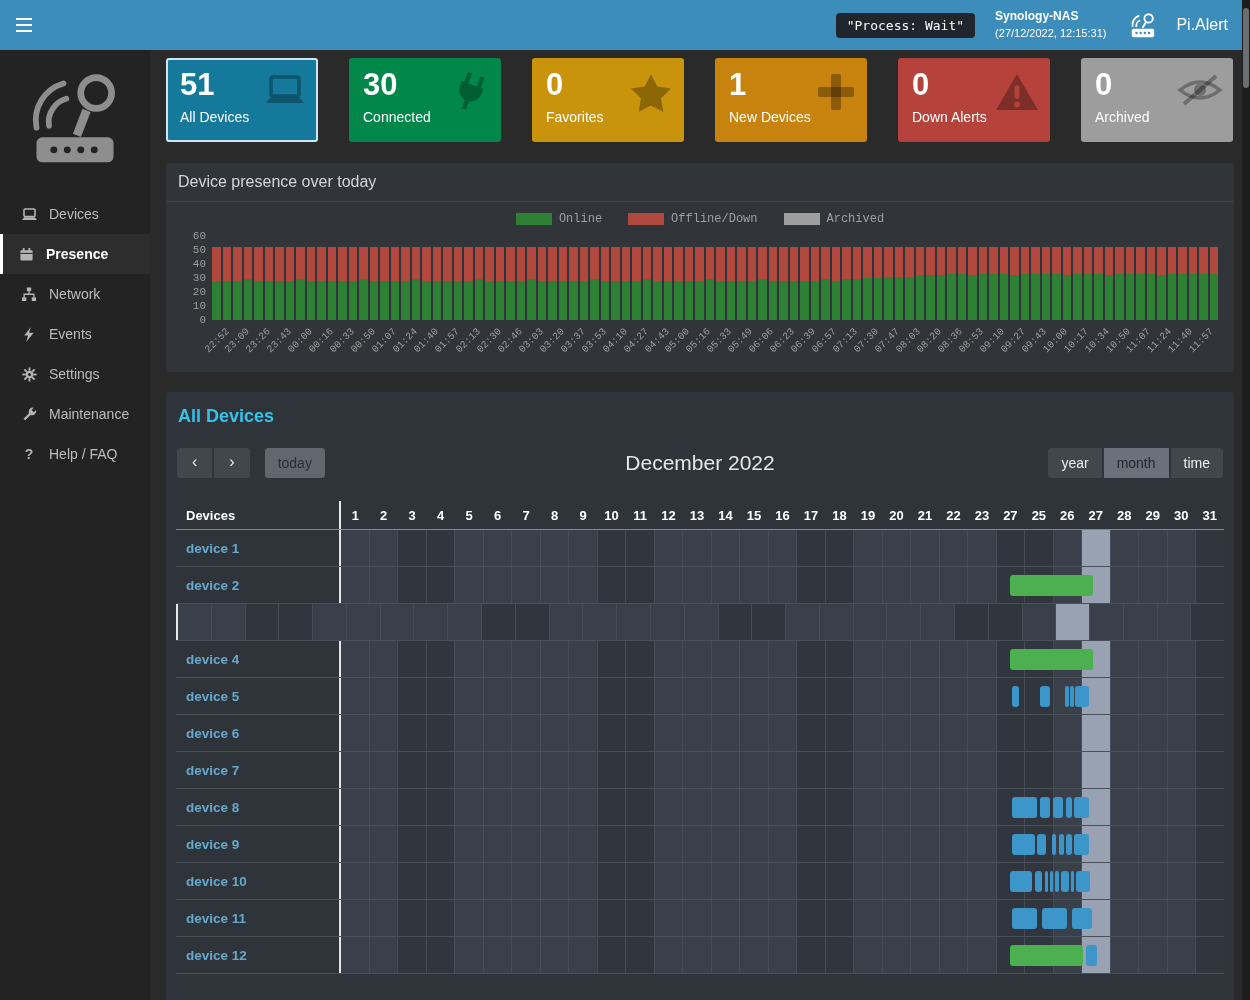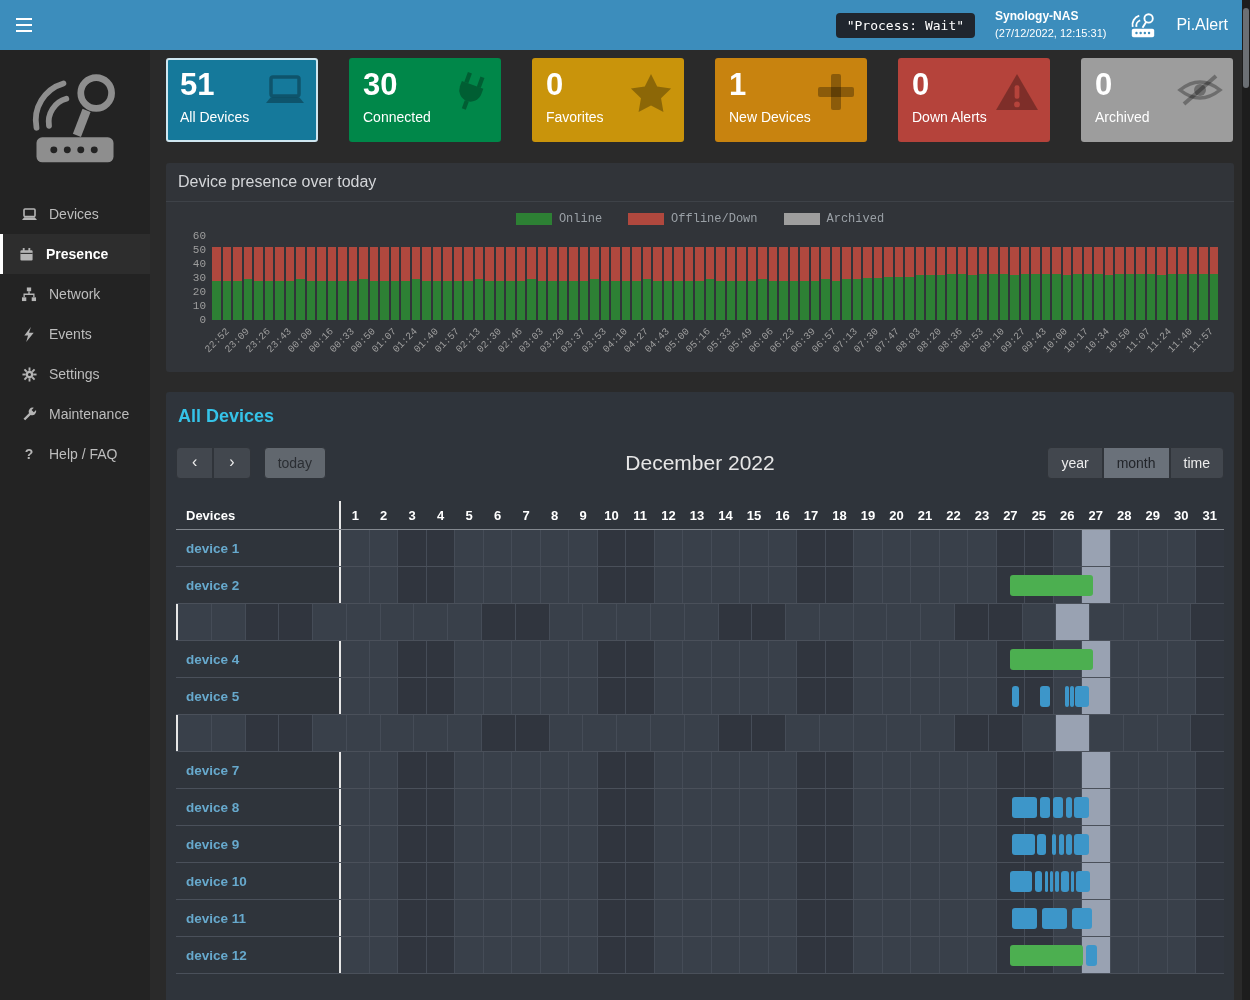--- a/index.html
+++ b/index.html
@@ -1084,20 +1084,21 @@
             <div class="day-cell"></div>
             <div class="day-cell weekend"></div>
             <div class="bar-seg" style="left: 75.9677%; width: 0.806452%; background: rgb(61, 150, 201);"></div>
             <div class="bar-seg" style="left: 79.1935%; width: 1.12903%; background: rgb(61, 150, 201);"></div>
             <div class="bar-seg" style="left: 82%; width: 0.419355%; background: rgb(61, 150, 201);"></div>
             <div class="bar-seg" style="left: 82.5806%; width: 0.419355%; background: rgb(61, 150, 201);"></div>
             <div class="bar-seg" style="left: 83.1613%; width: 1.51613%; background: rgb(61, 150, 201);"></div>
           </div>
         </div>
         <div class="cal-row">
+          <div class="dev-name">device 6</div>
           <div class="day-cells">
             <div class="day-cell"></div>
             <div class="day-cell"></div>
             <div class="day-cell weekend"></div>
             <div class="day-cell weekend"></div>
             <div class="day-cell"></div>
             <div class="day-cell"></div>
             <div class="day-cell"></div>
             <div class="day-cell"></div>
             <div class="day-cell"></div>

